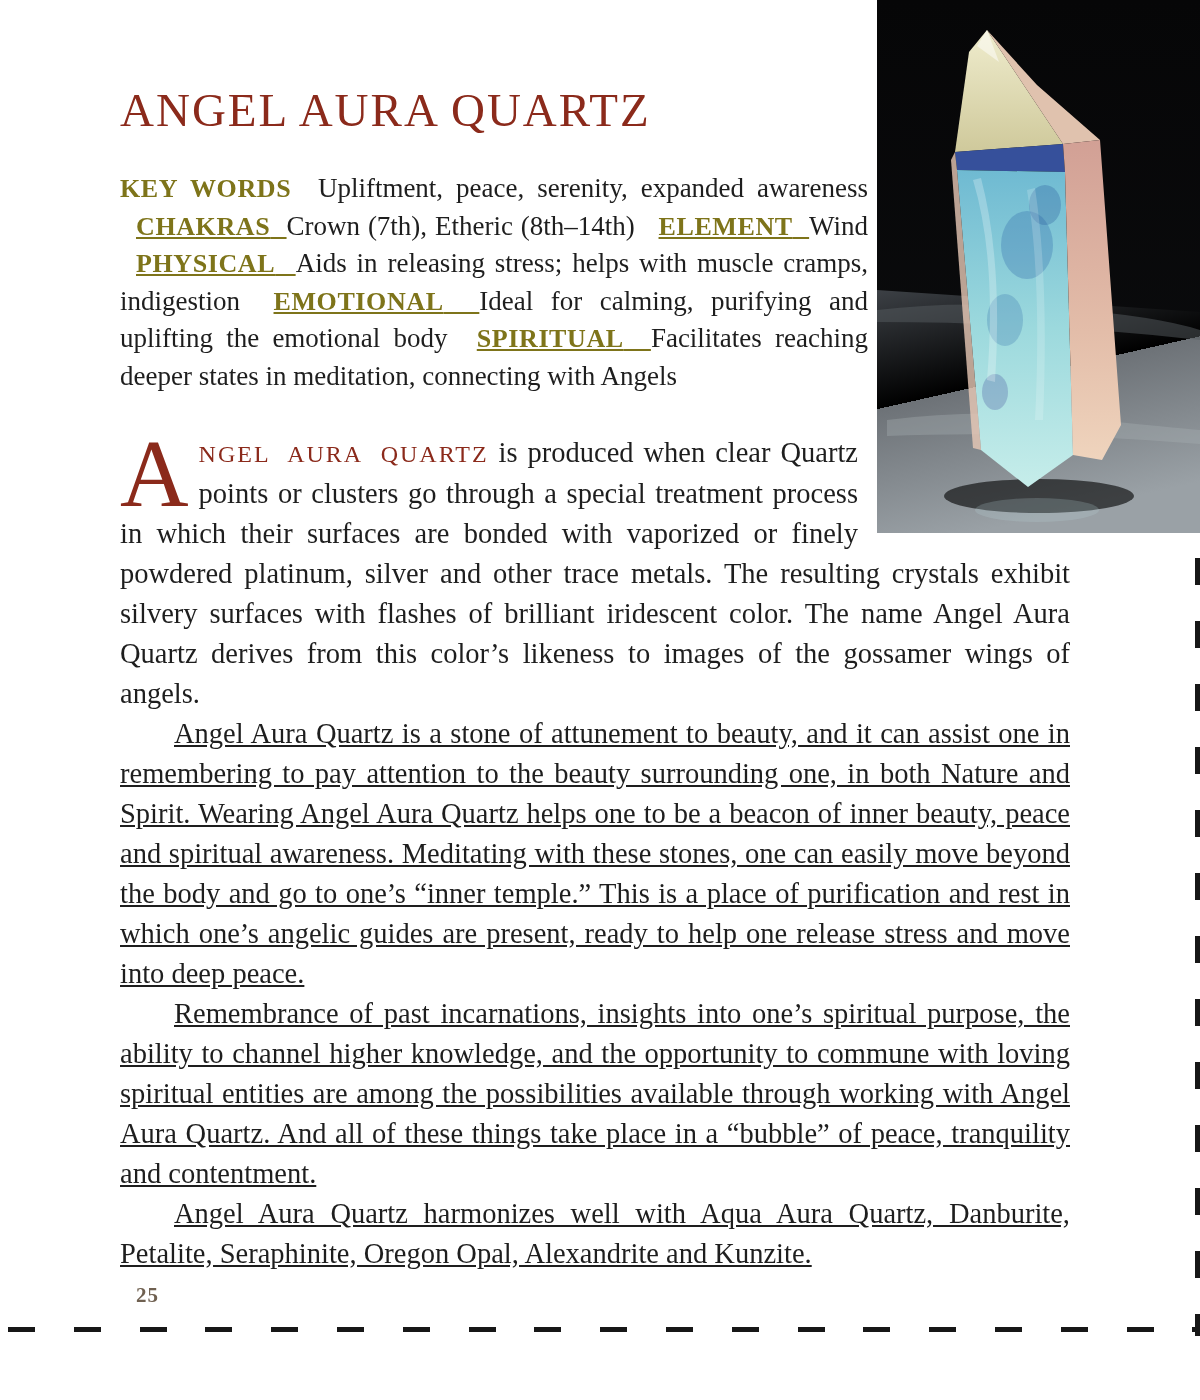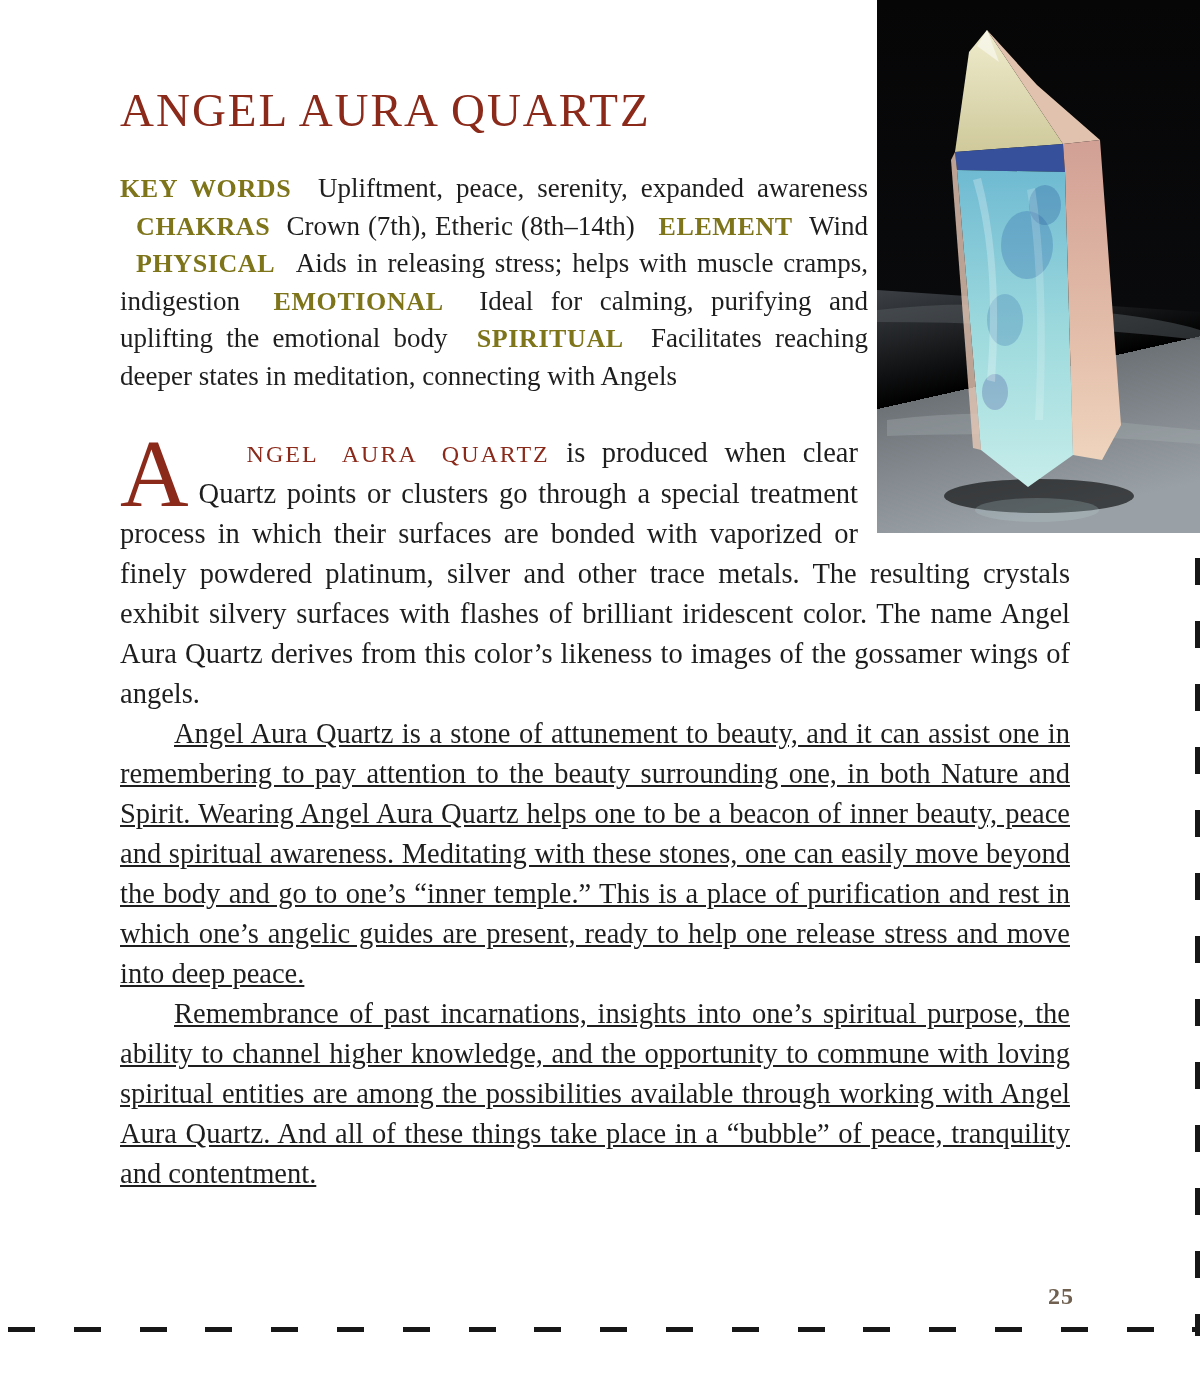--- a/index.html
+++ b/index.html
@@ -16,40 +16,40 @@
   .properties{
     width:748px;margin-top:34px;
     font-size:27px;line-height:37.5px;text-align:justify;
     color:#1e1e1e;
   }
   .pseg{white-space:normal;}
   .plabel{
     font-weight:bold;color:var(--label-olive,#7e741a);
     font-size:26px;letter-spacing:0.6px;
   }
-  .pseg + .pseg .plabel{margin-left:16px;}
+  .pseg + .pseg .plabel{margin-left:16px;text-decoration:underline;}
   .plabel::after{content:"\00a0\00a0";}
   .article{
     margin-top:38px;font-size:28.5px;line-height:40px;
     text-align:justify;color:#1e1e1e;
   }
   .body-para{margin:0;}
   .indent-para{text-indent:54px;text-decoration:underline;}
   .img-spacer{float:right;width:212px;height:88px;}
   .dropcap{
     float:left;font-size:95px;line-height:76px;
     color:var(--title-red,#8b2a1b);margin:3px 10px 0 0;
   }
   .lead-caps{
     color:var(--title-red,#8b2a1b);
-    font-size:24px;letter-spacing:2px;word-spacing:8px;margin-left:48px;
+    font-size:24px;letter-spacing:2px;word-spacing:8px;
   }
   .page-number{
-    position:absolute;left:124px;top:1283px;width:950px;text-align:right;
-    font-size:24px;font-weight:bold;letter-spacing:1px;
+    position:absolute;left:136px;top:1283px;width:950px;text-align:left;
+    font-size:21px;font-weight:bold;letter-spacing:1px;
     color:var(--page-number-brown,#6f6050);
   }
   .photo{
     position:absolute;left:877px;top:0;width:323px;height:533px;
     overflow:hidden;
   }
   .photo svg{display:block;}
   .right-tick{position:absolute;right:0;width:5px;height:27px;background:#171717;}
   .bottom-dash{position:absolute;bottom:4px;width:27px;height:5px;background:#171717;}
 </style>
@@ -110,20 +110,21 @@
 
   <div class="content">
     <h1 class="title">ANGEL AURA QUARTZ</h1>
 
     <p class="properties"><span class="pseg"><span class="plabel">KEY WORDS</span><span>Upliftment, peace, serenity, expanded awareness</span></span> <span class="pseg"><span class="plabel">CHAKRAS</span><span>Crown (7th), Etheric (8th–14th)</span></span> <span class="pseg"><span class="plabel">ELEMENT</span><span>Wind</span></span> <span class="pseg"><span class="plabel">PHYSICAL</span><span>Aids in releasing stress; helps with muscle cramps, indigestion</span></span> <span class="pseg"><span class="plabel">EMOTIONAL</span><span>Ideal for calming, purifying and uplifting the emotional body</span></span> <span class="pseg"><span class="plabel">SPIRITUAL</span><span>Facilitates reaching deeper states in meditation, connecting with Angels</span></span> </p>
 
     <div class="article">
         <p class="body-para lead-para"><span class="img-spacer"></span><span class="dropcap">A</span><span class="lead-caps">NGEL AURA QUARTZ</span> is produced when clear Quartz points or clusters go through a special treatment process in which their surfaces are bonded with vaporized or finely powdered platinum, silver and other trace metals. The resulting crystals exhibit silvery surfaces with flashes of brilliant iridescent color. The name Angel Aura Quartz derives from this color’s likeness to images of the gossamer wings of angels.</p>
         <p class="body-para indent-para">Angel Aura Quartz is a stone of attunement to beauty, and it can assist one in remembering to pay attention to the beauty surrounding one, in both Nature and Spirit. Wearing Angel Aura Quartz helps one to be a beacon of inner beauty, peace and spiritual awareness. Meditating with these stones, one can easily move beyond the body and go to one’s “inner temple.” This is a place of purification and rest in which one’s angelic guides are present, ready to help one release stress and move into deep peace.</p>
         <p class="body-para indent-para">Remembrance of past incarnations, insights into one’s spiritual purpose, the ability to channel higher knowledge, and the opportunity to commune with loving spiritual entities are among the possibilities available through working with Angel Aura Quartz. And all of these things take place in a “bubble” of peace, tranquility and contentment.</p>
+        <p class="body-para indent-para">Angel Aura Quartz harmonizes well with Aqua Aura Quartz, Danburite, Petalite, Seraphinite, Oregon Opal, Alexandrite and Kunzite.</p>
       </div>
   </div>
 
   <div class="page-number">25</div>
 
   <div id="edge-marks">
       <div class="right-tick" style="top: 558px;"></div>
       <div class="right-tick" style="top: 621px;"></div>
       <div class="right-tick" style="top: 684px;"></div>
       <div class="right-tick" style="top: 747px;"></div>

